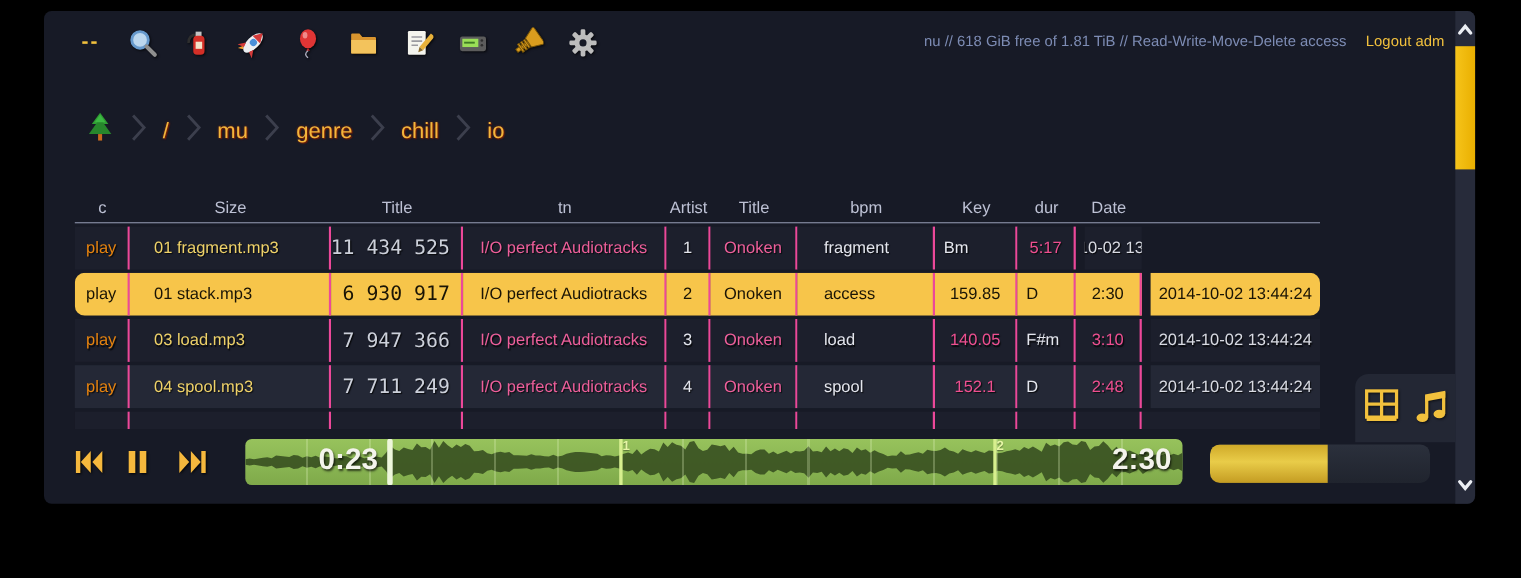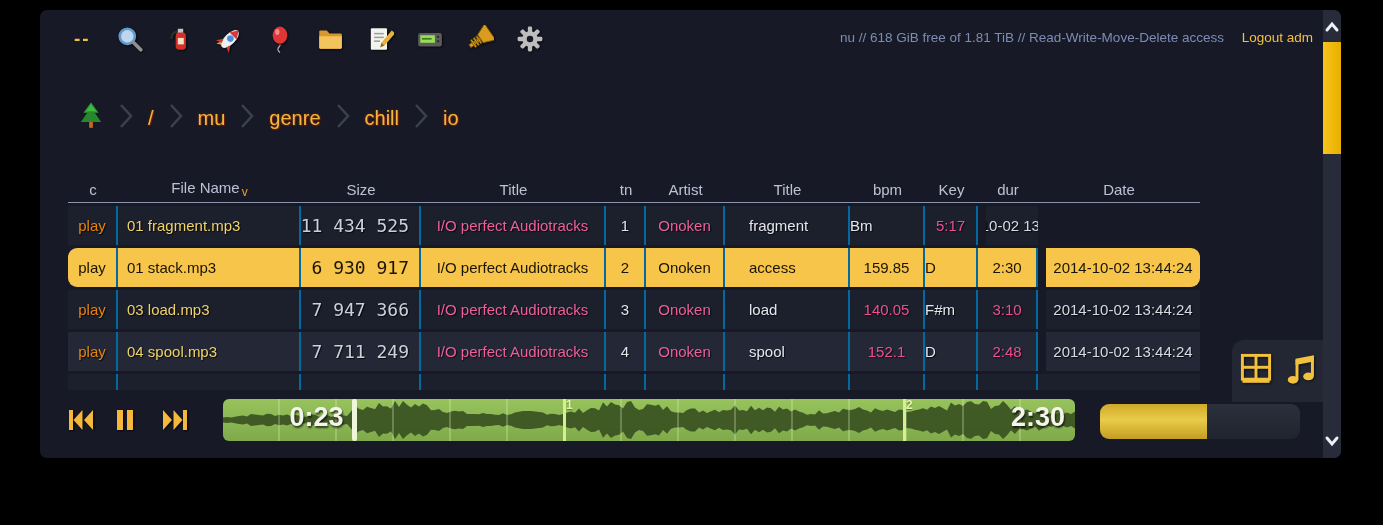--- a/index.html
+++ b/index.html
@@ -21,32 +21,32 @@
   .chev{display:inline-block;}
 
   
   .table{position:absolute;left:28px;top:166px;width:1132px;}
   .row-grid{display:grid;grid-template-columns:50px 183px 120px 185px 40px 79px 125px 75px 53px 60px minmax(0,1fr);}
   .thead{height:27px;border-bottom:1px solid #8d93ab;align-items:center;}
   .hcell{color:#bdc1d4;font-size:15px;text-align:center;white-space:nowrap;cursor:pointer;}
   .hcell .sort{color:#e8a020;font-size:12px;margin-left:2px;vertical-align:-3px;display:inline-block;}
   .tbody{margin-top:3px;}
   .trow{height:39px;margin-bottom:3px;align-items:stretch;}
-  .cell{display:flex;align-items:center;justify-content:center;font-size:15px;background:#1c1f2c;border-right:2px solid #0369a1;white-space:nowrap;overflow:hidden;text-shadow:1px 1px 1px rgba(0,0,0,.75);}
+  .cell{display:flex;align-items:center;justify-content:center;font-size:15px;background:#1c1f2c;border-right:2px solid #ec4899;white-space:nowrap;overflow:hidden;text-shadow:1px 1px 1px rgba(0,0,0,.75);}
   .cell:last-child{border-right:none;}
   .trow:nth-child(even) .cell{background:#242836;}
   .f-c{color:#e6830f;cursor:pointer;}
-  .f-file_name{color:#efd269;justify-content:flex-start;padding-left:9px;cursor:pointer;}
+  .f-file_name{color:#efd269;justify-content:flex-start;padding-left:22px;cursor:pointer;}
   .f-size{color:#ccd0da;justify-content:flex-end;padding-right:10px;font-family:"DejaVu Sans Mono", monospace;font-size:18px;}
   .f-album{color:#ee5f9b;}
   .f-tn{color:#e4e6ee;}
   .f-artist{color:#ee5f9b;}
   .f-title{color:#e4e6ee;justify-content:flex-start;padding-left:24px;}
   .f-bpm{color:#ee4f90;}
-  .f-key{color:#e4e6ee;justify-content:flex-start;padding-left:0;}
+  .f-key{color:#e4e6ee;justify-content:flex-start;padding-left:8px;}
   .f-dur{color:#ee4f90;}
   .f-date{color:#d8dae2;margin-left:8px;}
   .trow.hl{border-radius:9px;overflow:hidden;}
   .trow.hl .cell{background:var(--highlight_row);color:#1a1405;text-shadow:none;}
   .trow.partial{height:16px;overflow:hidden;margin-bottom:0;}
   .trow.partial .cell{background:#1c1f2c;}
 
   
   .player-controls{position:absolute;left:28px;top:398px;display:flex;align-items:center;gap:21px;}
   .pbtn{width:26px;height:24px;cursor:pointer;filter:drop-shadow(1px 1px 1px rgba(0,0,0,.8));}
@@ -211,21 +211,20 @@
     <svg width="20" height="28" viewBox="0 0 20 28">
             <polyline points="5,3 15,14 5,25" stroke="#3c3f4d" stroke-width="2.6" fill="none"></polyline>
           </svg>
   </span>
         <span class="crumb">io</span>
       </div>
 
     <div class="table">
       <div class="thead row-grid">
           <div class="hcell c0">c</div>
-          <div class="hcell c1">File Name<span class="sort">v</span></div>
           <div class="hcell c2">Size</div>
           <div class="hcell c3">Title</div>
           <div class="hcell c4">tn</div>
           <div class="hcell c5">Artist</div>
           <div class="hcell c6">Title</div>
           <div class="hcell c7">bpm</div>
           <div class="hcell c8">Key</div>
           <div class="hcell c9">dur</div>
           <div class="hcell c10">Date</div>
         </div>

